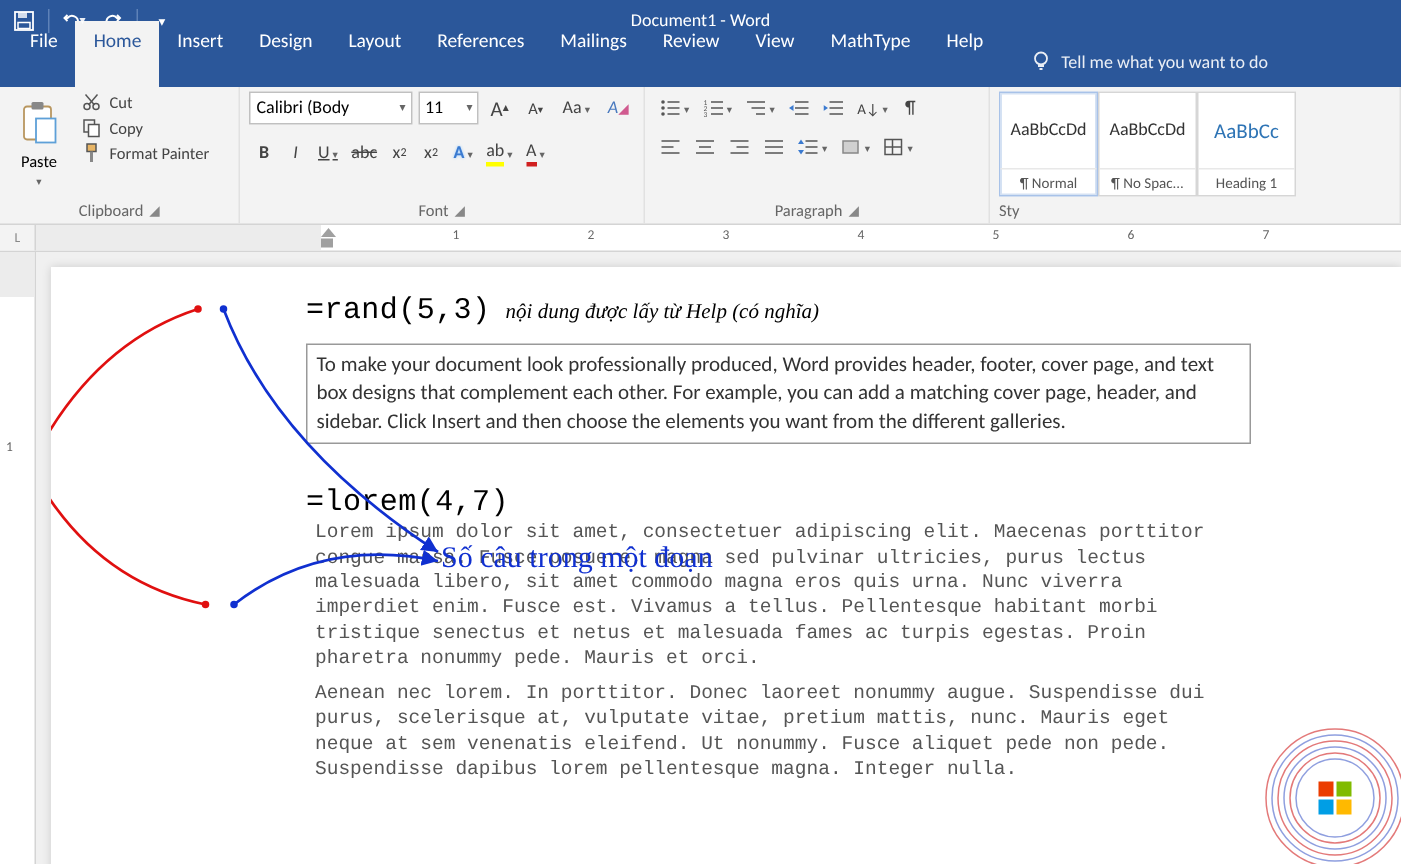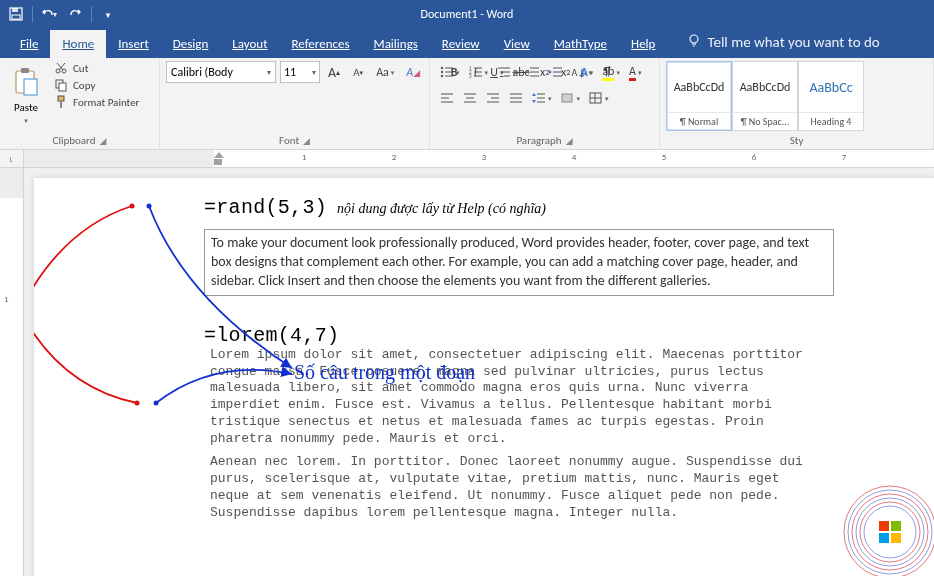--- a/index.html
+++ b/index.html
@@ -8,38 +8,38 @@
   
   .titlebar { background:#2b579a; color:#fff; height:28px; display:flex; align-items:center; padding:0 4px; font-size:12px; }
   .titlebar .qat { display:flex; gap:2px; }
   .titlebar .qat .qb { width:24px; height:22px; display:flex; align-items:center; justify-content:center; cursor:default; }
   .titlebar .qat .sep { width:1px; height:16px; background:#5e82b8; margin:0 2px; align-self:center; }
   .titlebar .drop { font-size:8px; margin-left:-2px; opacity:.9; }
   .titlebar .doc-title { position:absolute; left:0; right:0; text-align:center; font-size:12px; pointer-events:none; }
 
   
   .tabs { background:#2b579a; color:#fff; height:30px; display:flex; align-items:flex-end; padding-left:8px; font-size:13px; }
-  .tabs .tab { padding:6px 12px 7px; cursor:default;text-decoration:underline; }
+  .tabs .tab { padding:6px 12px 23px; cursor:default; }
   .tabs .tab.active { background:#f3f3f3; color:#2b579a; }
-  .tabs .tell { display:flex; align-items:center; gap:6px; margin-left:12px; padding:6px 8px 7px; font-size:15px; opacity:.9; }
+  .tabs .tell { display:flex; align-items:center; gap:6px; margin-left:12px; padding:6px 8px 7px; font-size:12px; opacity:.9; }
   .bulb-icon { display:inline-block; }
 
   
   .ribbon { background:#f3f3f3; height:92px; border-bottom:1px solid #d4d4d4; display:flex; }
   .group { border-right:1px solid #e1e1e1; padding:3px 6px 1px; display:flex; flex-direction:column; justify-content:space-between; }
   .group-label { font-size:11px; color:#666; text-align:center; height:16px; display:flex; align-items:center; justify-content:center; gap:4px; }
   .dlaunch { font-size:9px; color:#888; cursor:default; }
 
   .clipboard .body { display:flex; height:70px; }
   .paste-big { width:40px; display:flex; flex-direction:column; align-items:center; justify-content:center; gap:2px; font-size:11px; }
   .paste-big svg { margin-bottom:2px; }
   .clip-items { margin-left:8px; display:flex; flex-direction:column; gap:3px; font-size:11px; color:#444; }
   .clip-items .ci { display:flex; align-items:center; gap:5px; cursor:default; }
 
-  .font .body { display:flex; flex-direction:row; gap:20px; }
+  .font .body { display:flex; flex-direction:column; gap:8px; }
   .font-row1 { display:flex; gap:4px; align-items:center; }
   .font-name { border:1px solid #c0c0c0; background:#fff; height:22px; width:110px; display:flex; align-items:center; justify-content:space-between; padding:0 4px; font-size:12px; }
   .font-size { border:1px solid #c0c0c0; background:#fff; height:22px; width:40px; display:flex; align-items:center; justify-content:space-between; padding:0 3px; font-size:12px; }
   .caret-d { font-size:8px; color:#666; }
   .btn-sm { height:22px; min-width:20px; padding:0 3px; border:1px solid transparent; display:flex; align-items:center; justify-content:center; font-size:12px; cursor:default; color:#444; }
   .btn-sm.split::after { content:"▾"; font-size:7px; margin-left:2px; color:#666; }
   .font-row2 { display:flex; gap:1px; }
   .b { font-weight:bold; } .i { font-style:italic; } .u-u { text-decoration:underline; }
 
   .para .body { display:flex; flex-direction:column; gap:4px; }
@@ -345,24 +345,24 @@
       <div class="style-tile sel">
         <div class="prev">AaBbCcDd</div>
         <div class="nm">¶ Normal</div>
       </div>
       <div class="style-tile">
         <div class="prev">AaBbCcDd</div>
         <div class="nm">¶ No Spac...</div>
       </div>
       <div class="style-tile h1">
         <div class="prev">AaBbCc</div>
-        <div class="nm">Heading 4</div>
-      </div>
-    </div>
-    <div class="group-label" style="justify-content:center">
+        <div class="nm">Heading 1</div>
+      </div>
+    </div>
+    <div class="group-label" style="justify-content:flex-start">
         <span>Sty</span>
       </div>
   </div>
 </div>
 
 <div class="hruler">
   <div class="corner">L</div>
   <div class="track">
     <div class="shade"></div>
     <div class="indent-mark"></div>

